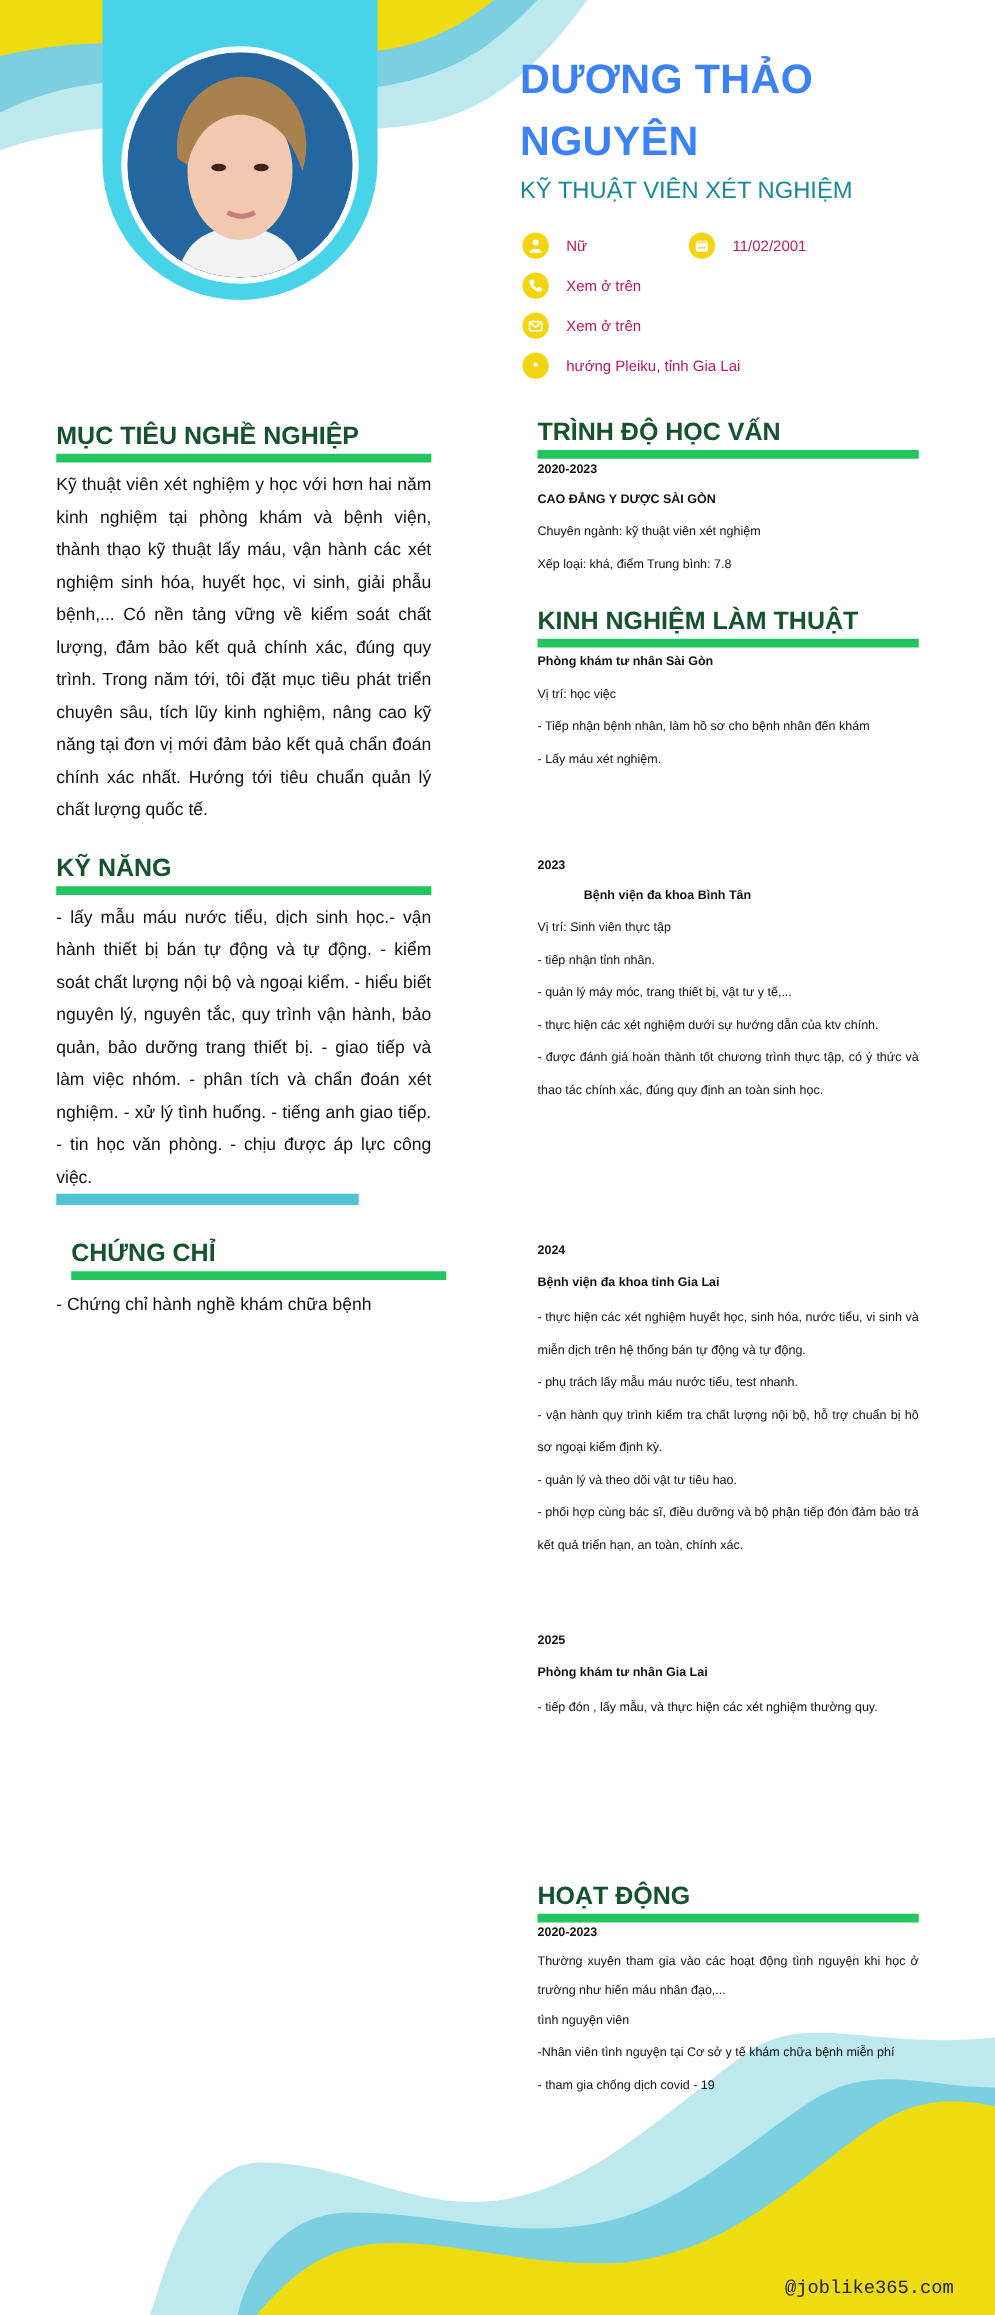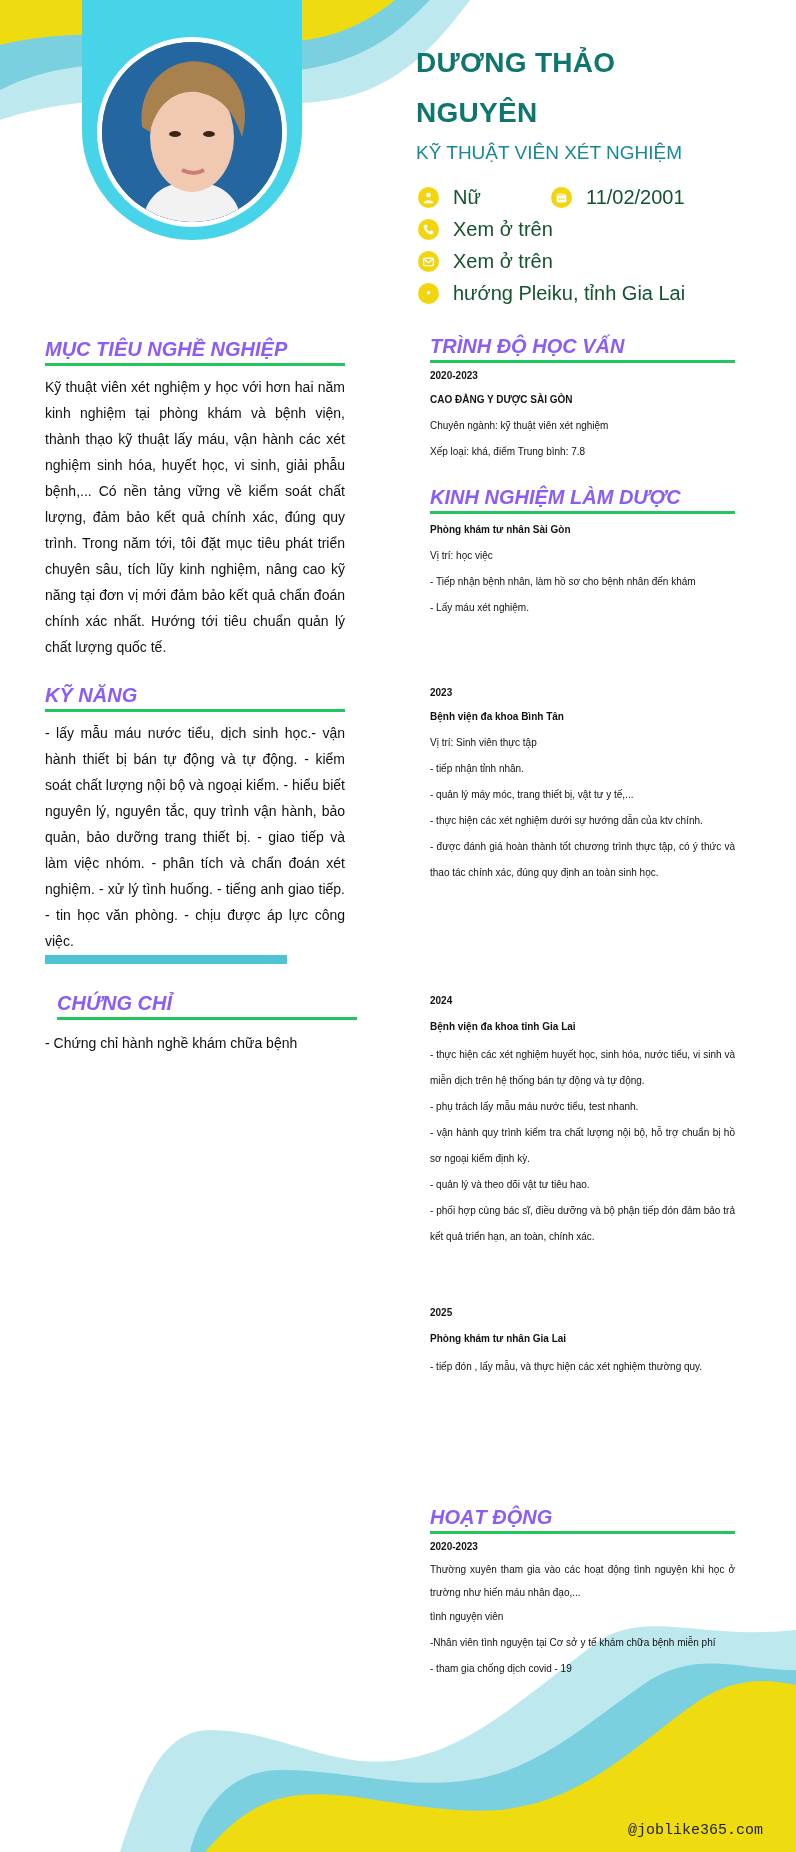--- a/index.html
+++ b/index.html
@@ -18,35 +18,35 @@
     position: absolute; left: 97px; top: 37px; width: 190px; height: 190px;
     border-radius: 50%; background: #ffffff;
   }
   .avatar {
     position: absolute; left: 102px; top: 42px; width: 180px; height: 180px;
     border-radius: 50%; overflow: hidden; background: #2466a0;
   }
 
   .name {
     position: absolute; left: 416px; top: 38px; width: 360px;
-    font-size: 28px; line-height: 50px; font-weight: bold; color: #0f766e;
+    font-size: 33px; line-height: 50px; font-weight: bold; color: #3b82f6;
     letter-spacing: 0.3px;
   }
   .jobtitle {
     position: absolute; left: 416px; top: 142px;
     font-size: 19px; color: #168896;
   }
 
-  .contact-row { position: absolute; display: flex; align-items: center; font-size: 20px; color: #14532d; }
+  .contact-row { position: absolute; display: flex; align-items: center; font-size: 12px; color: #be185d; }
   .contact-row .ic { width: 21px; height: 21px; border-radius: 50%; background: #f2d50f; margin-right: 14px; display: flex; align-items: center; justify-content: center; }
   .contact-row .ic svg { width: 13px; height: 13px; }
 
   .section-title {
-    position: absolute; font-size: 20px; font-weight: bold; color: #8b5cf6;
-    border-bottom: 3px solid #22c55e; padding-bottom: 2px; font-style: italic;
+    position: absolute; font-size: 20px; font-weight: bold; color: #14532d;
+    border-bottom: 7px solid #22c55e; padding-bottom: 2px;
   }
   .left .section-title { left: 45px; width: 300px; }
 
   .para {
     position: absolute; font-size: 14px; line-height: 26px; text-align: justify;
     color: #111;
   }
   .left-col { left: 45px; width: 300px; }
   .rt { left: 430px; width: 305px; }
 
@@ -149,32 +149,32 @@
 </div>
 
 <div class="section-title" style="left:430px; width:305px; top:335px;">TRÌNH ĐỘ HỌC VẤN</div>
 <div class="para rt" style="top:365px; line-height:24px;">
   <div class="line bold" style="line-height:22px;">2020-2023</div>
   <div class="line bold" style="line-height:26px;">CAO ĐẲNG Y DƯỢC SÀI GÒN</div>
   <div class="line">Chuyên ngành: kỹ thuật viên xét nghiệm</div>
   <div class="line">Xếp loại: khá, điểm Trung bình: 7.8</div>
 </div>
 
-<div class="section-title" style="left:430px; width:305px; top:486px;">KINH NGHIỆM LÀM DƯỢC</div>
+<div class="section-title" style="left:430px; width:305px; top:486px;">KINH NGHIỆM LÀM THUẬT</div>
 
 <div class="para rt" style="top:517px;">
   <div class="line bold" style="line-height:26px;">Phòng khám tư nhân Sài Gòn</div>
   <div class="line">Vị trí: học việc</div>
   <div class="line">- Tiếp nhận bệnh nhân, làm hồ sơ cho bệnh nhân đến khám</div>
   <div class="line">- Lấy máu xét nghiệm.</div>
 </div>
 
 <div class="para rt" style="top:682px;">
   <div class="line bold" style="line-height:22px;">2023</div>
-  <div class="line bold" style="line-height:26px;">Bệnh viện đa khoa Bình Tân</div>
+  <div class="line bold" style="line-height:26px;margin-left:37px;">Bệnh viện đa khoa Bình Tân</div>
   <div class="line">Vị trí: Sinh viên thực tập</div>
   <div class="line">- tiếp nhận tỉnh nhân.</div>
   <div class="line">- quản lý máy móc, trang thiết bị, vật tư y tế,...</div>
   <div class="line">- thực hiện các xét nghiệm dưới sự hướng dẫn của ktv chính.</div>
   <div class="line">- được đánh giá hoàn thành tốt chương trình thực tập, có ý thức và thao tác chính xác, đúng quy định an toàn sinh học.</div>
 </div>
 
 <div class="para rt" style="top:990px;">
   <div class="line bold" style="line-height:22px;">2024</div>
   <div class="line bold" style="line-height:30px;">Bệnh viện đa khoa tỉnh Gia Lai</div>

